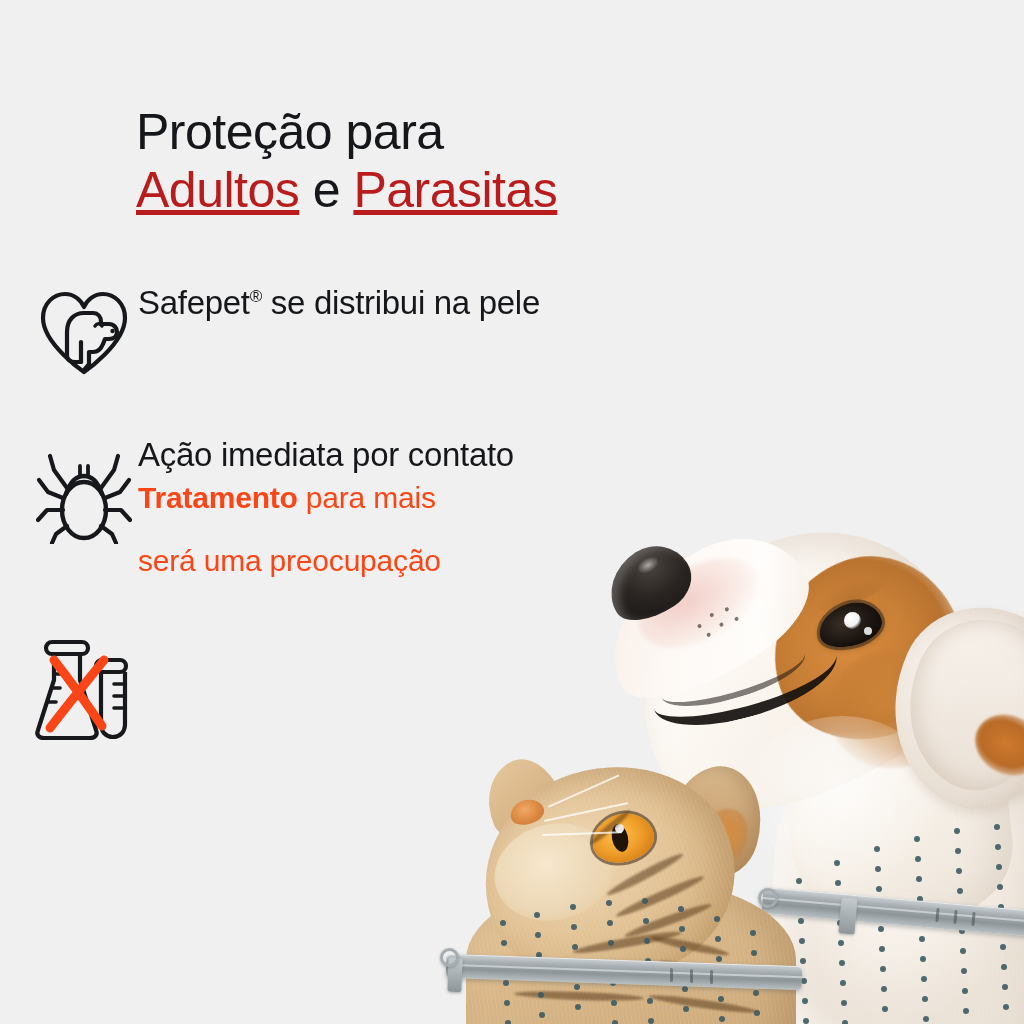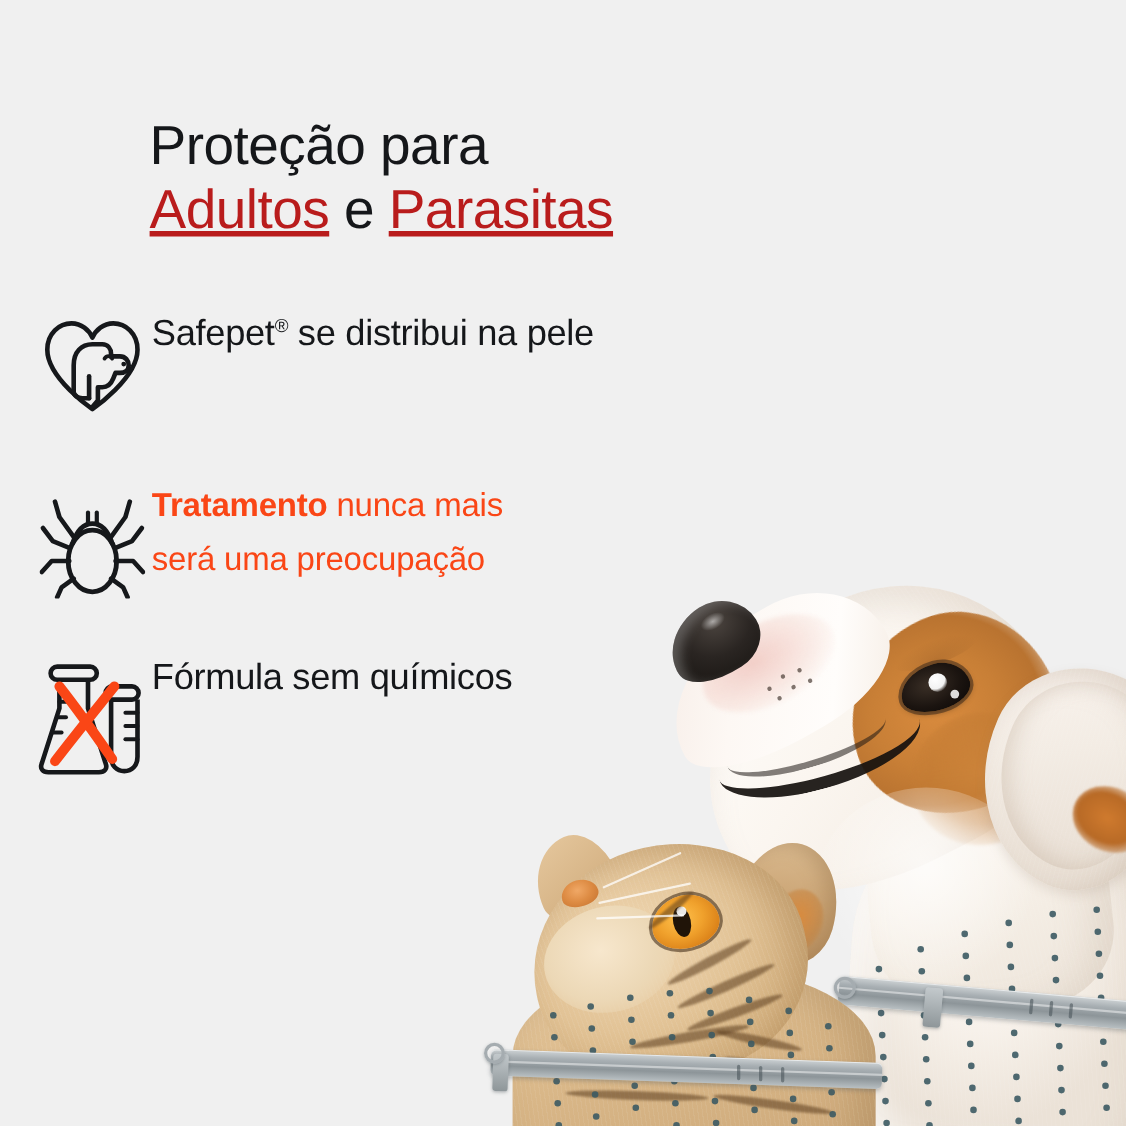--- a/index.html
+++ b/index.html
@@ -261,21 +261,21 @@
   .ftitle{
     font-size:33px;line-height:1.16;color:#15171a;font-weight:400;
     letter-spacing:-.3px;white-space:nowrap;
   }
   .ftitle sup{font-size:17px;vertical-align:super;line-height:0;}
   .fsub{
     font-size:30px;line-height:1.3;color:#fa4616;font-weight:400;letter-spacing:-.2px;
     white-space:nowrap;margin-top:4px;
   }
   .fsub b{font-weight:700;}
-  .fsub .ln2{display:block;margin-top:10px;}
+  .fsub .ln2{display:block;margin-top:24px;}
 </style>
 </head>
 <body>
 
 <div id="canvas">
 
   <div class="photo-layer">
 
     <div class="dog">
       <div class="dog-body">
@@ -514,21 +514,22 @@
             <path d="M65 40 L78 22 L82 8" stroke="#16181b" stroke-width="4.2" stroke-linecap="round" stroke-linejoin="round" fill="none"></path>
             <path d="M27 50 L12 44 L3 32" stroke="#16181b" stroke-width="4.2" stroke-linecap="round" stroke-linejoin="round" fill="none"></path>
             <path d="M69 50 L84 44 L93 32" stroke="#16181b" stroke-width="4.2" stroke-linecap="round" stroke-linejoin="round" fill="none"></path>
             <path d="M27 62 L11 62 L2 72" stroke="#16181b" stroke-width="4.2" stroke-linecap="round" stroke-linejoin="round" fill="none"></path>
             <path d="M69 62 L85 62 L94 72" stroke="#16181b" stroke-width="4.2" stroke-linecap="round" stroke-linejoin="round" fill="none"></path>
             <path d="M31 78 L20 86 L16 95" stroke="#16181b" stroke-width="4.2" stroke-linecap="round" stroke-linejoin="round" fill="none"></path>
             <path d="M65 78 L76 86 L80 95" stroke="#16181b" stroke-width="4.2" stroke-linecap="round" stroke-linejoin="round" fill="none"></path>
           </svg>
         </div>
         <div class="ftext">
-          <div class="fsub"><b>Tratamento</b><span> nunca mais</span><span class="ln2">será uma preocupação</span></div>
+          <div class="ftitle">Ação imediata por contato</div>
+          <div class="fsub"><b>Tratamento</b><span> para mais</span><span class="ln2">será uma preocupação</span></div>
         </div>
       </div>
 
       <div class="feature f3">
         <div class="ficon" style="padding-top:8px;">
           <svg width="100" height="104" viewBox="0 0 100 104" fill="none" aria-hidden="true">
             <rect x="12" y="4" width="42" height="12" rx="6" stroke="#16181b" stroke-width="4.2" fill="none"></rect>
             <path d="M20 16 L20 42 L4 92 C2 97 5 100 10 100 L56 100 C61 100 64 97 62 92 L46 42 L46 16" stroke="#16181b" stroke-width="4.2" stroke-linejoin="round" fill="none"></path>
             <path d="M20 36 L28 36" stroke="#16181b" stroke-width="3.6" stroke-linecap="round"></path>
             <path d="M18 50 L26 50" stroke="#16181b" stroke-width="3.6" stroke-linecap="round"></path>
@@ -536,20 +537,19 @@
             <rect x="62" y="22" width="30" height="12" rx="6" stroke="#16181b" stroke-width="4.2" fill="none"></rect>
             <path d="M67 34 L67 86 C67 94 72 99 79 99 C86 99 91 94 91 86 L91 34" stroke="#16181b" stroke-width="4.2" stroke-linejoin="round" fill="none"></path>
             <path d="M80 46 L91 46" stroke="#16181b" stroke-width="3.6" stroke-linecap="round"></path>
             <path d="M80 58 L91 58" stroke="#16181b" stroke-width="3.6" stroke-linecap="round"></path>
             <path d="M80 70 L91 70" stroke="#16181b" stroke-width="3.6" stroke-linecap="round"></path>
             <path d="M20 22 C34 40 50 62 68 88" stroke="#fa4616" stroke-width="9" stroke-linecap="round" fill="none"></path>
             <path d="M70 22 C54 42 36 64 16 90" stroke="#fa4616" stroke-width="9" stroke-linecap="round" fill="none"></path>
           </svg>
         </div>
         <div class="ftext">
-          <div class="ftitle">Fórmula sem químicos</div>
           <div class="fsub"></div>
         </div>
       </div>
 
     </div>
   </div>
 </div>
 
 </body></html>

